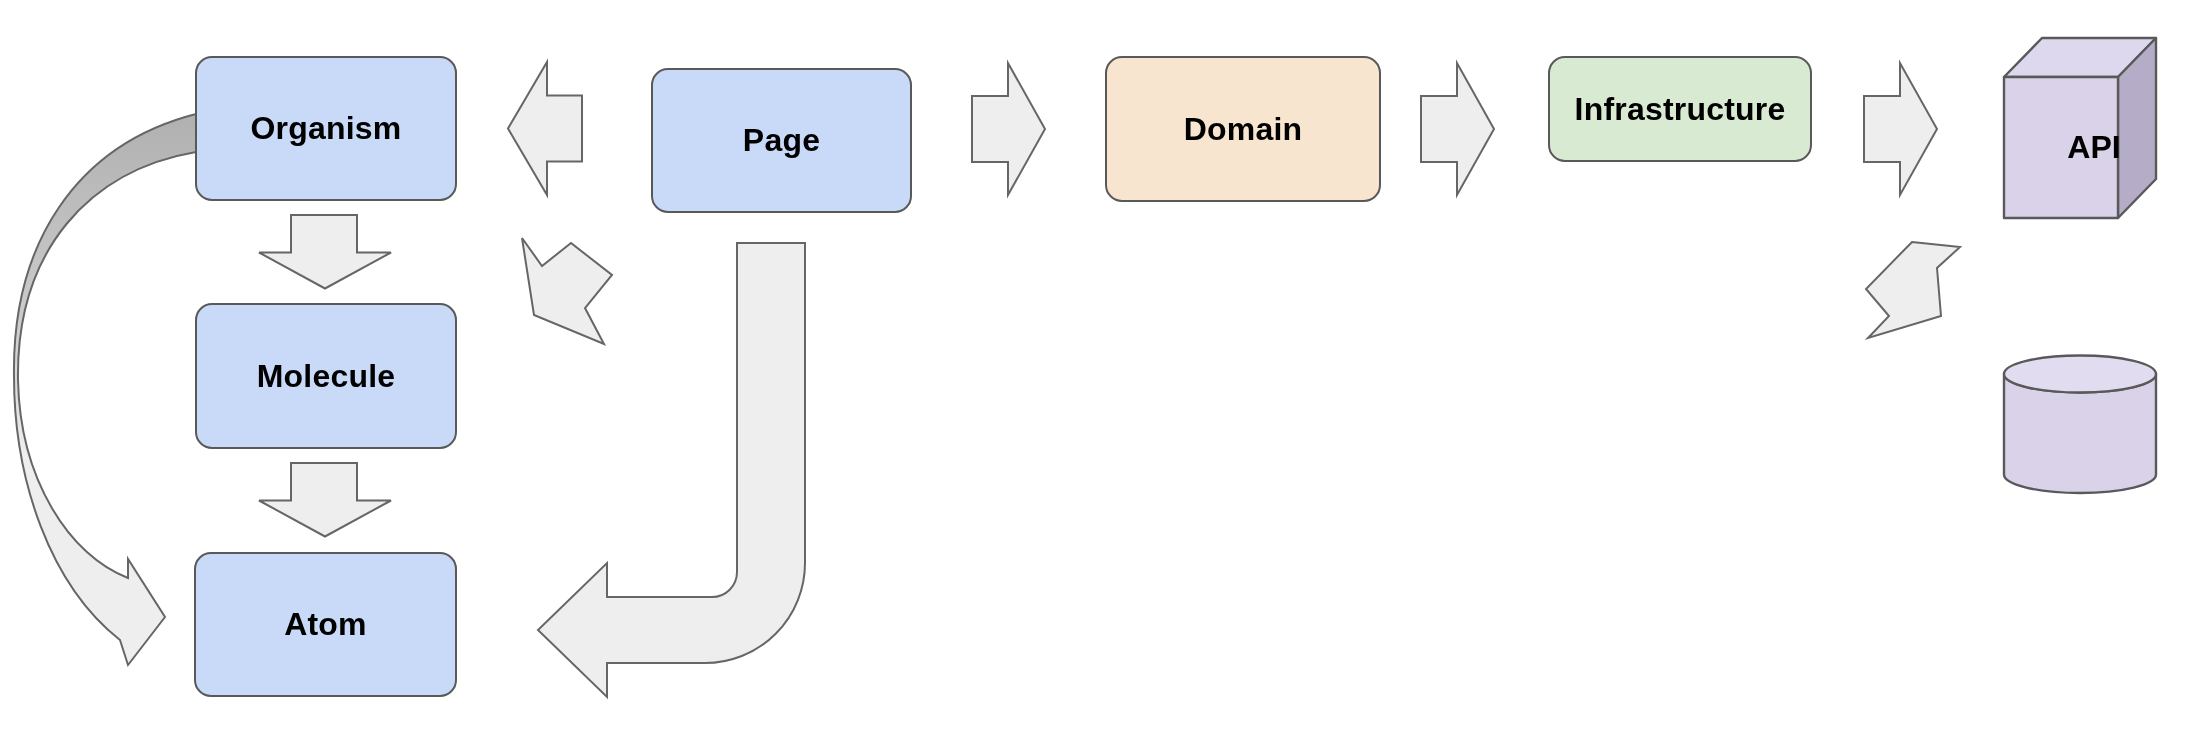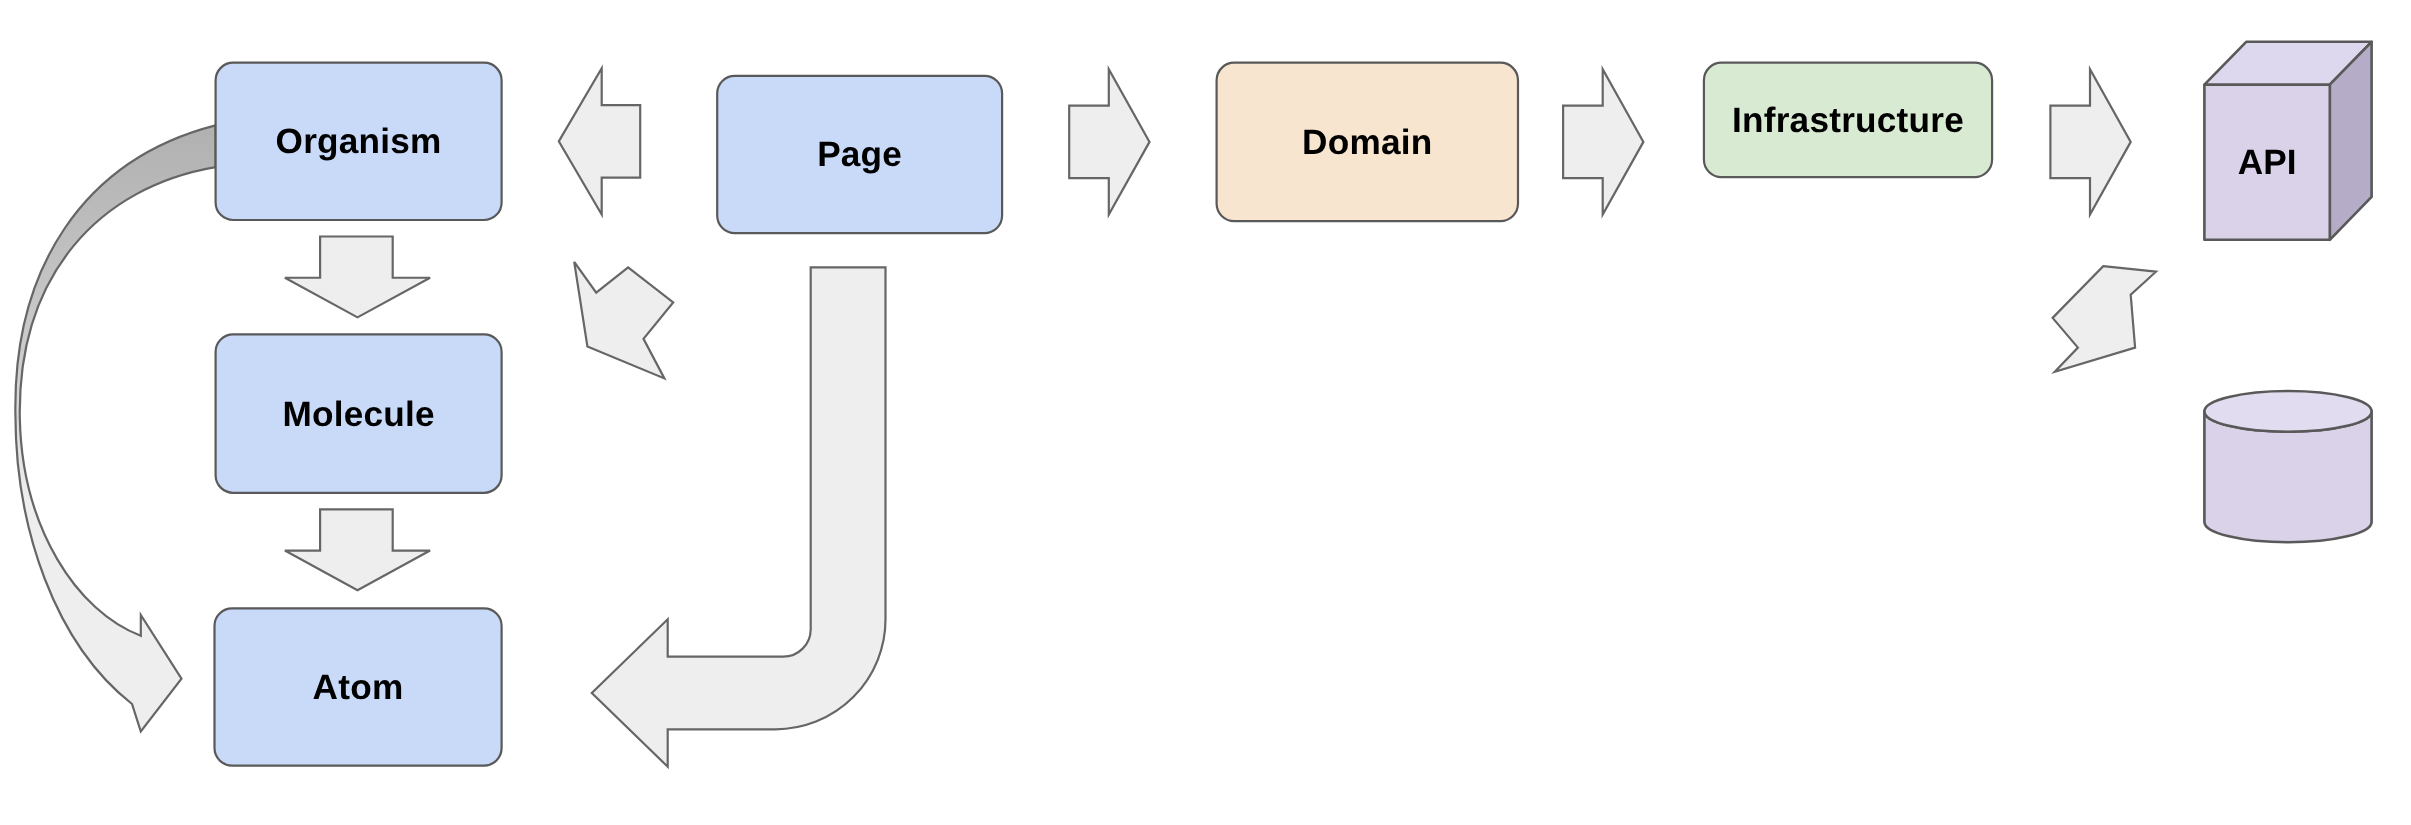--- a/index.html
+++ b/index.html
@@ -19,21 +19,21 @@
     display:flex;align-items:center;justify-content:center;
     border:2px solid #595959;
     border-radius:17px;
     box-sizing:border-box;
     font-size:32px;color:#000000;
     letter-spacing:0.2px;
   }
   .shape-label{
     position:absolute;
     display:flex;align-items:center;justify-content:center;
-    font-size:32px;color:#000000;
+    font-size:32px;color:#000000;margin-left:33px;
   }
 </style>
 </head>
 <body>
 
 <div class="canvas">
 
   <svg class="layer" width="2192" height="750" viewBox="0 0 2192 750">
     <defs>
       <linearGradient id="curveGrad" gradientUnits="userSpaceOnUse" x1="0" y1="110" x2="0" y2="665">

